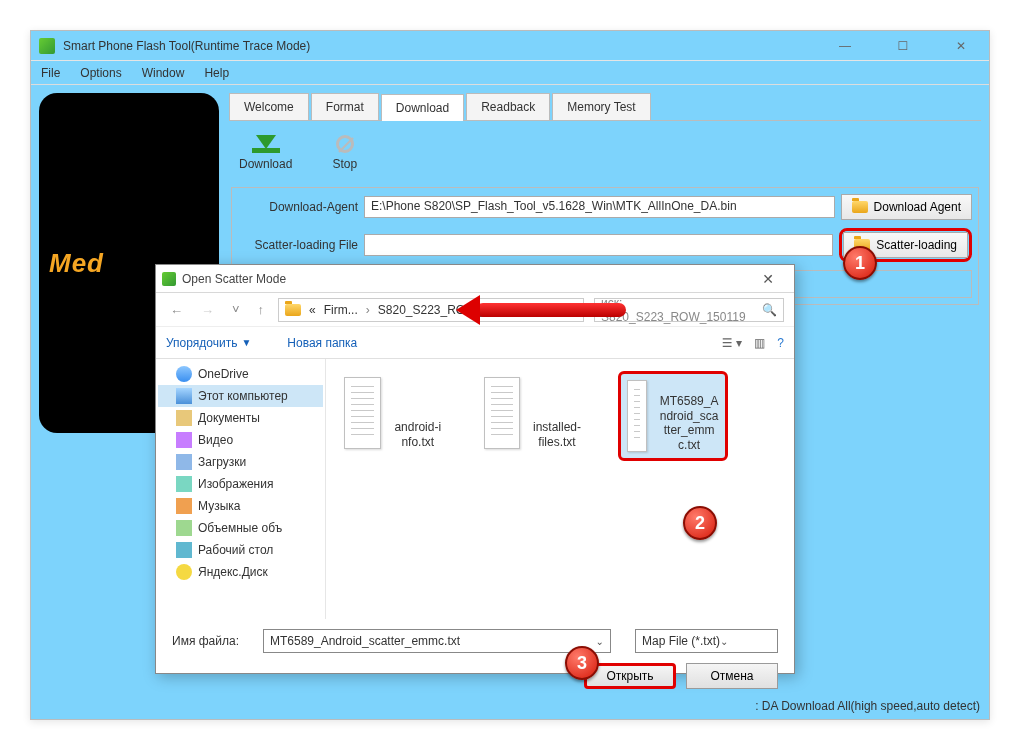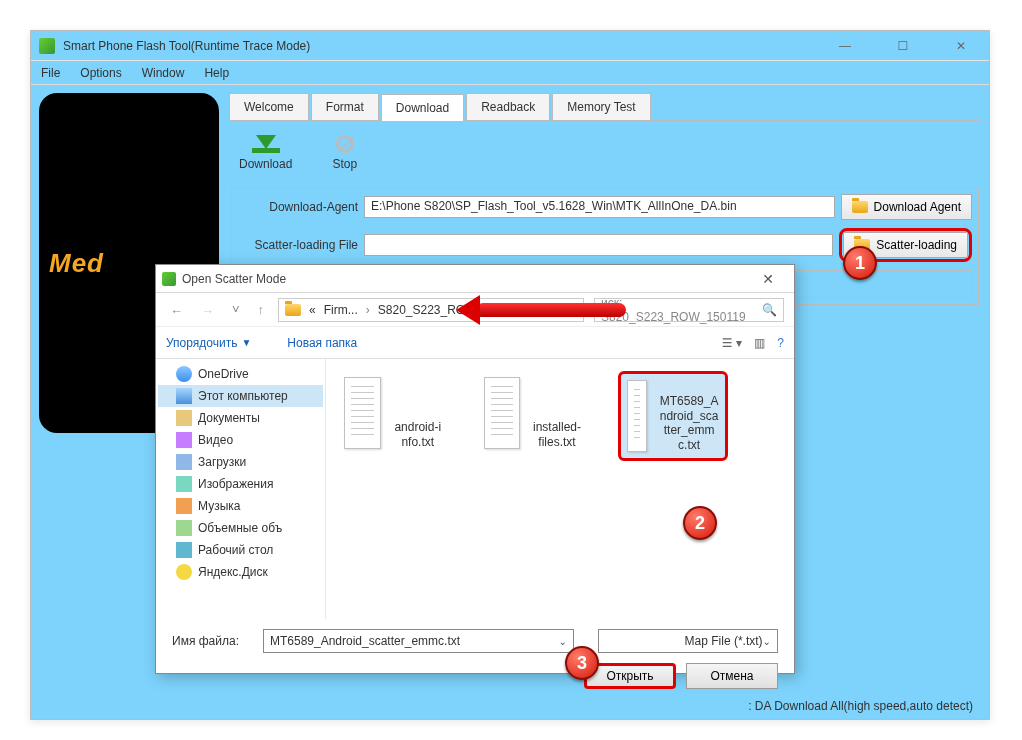--- a/index.html
+++ b/index.html
@@ -65,28 +65,28 @@
   .filearea { flex: 1; display:flex; gap: 30px; padding: 12px; align-items:flex-start;}
   .fileitem { width: 110px; display:flex; flex-direction:row; align-items:flex-end; gap:12px; padding:6px; text-align:center;}
   .fileitem .ficon { width: 60px; height: 72px; background:#fff; border:1px solid #c0c0c0; box-shadow: 1px 1px 2px rgba(0,0,0,.15); position:relative;}
   .fileitem .ficon::before { content:""; position:absolute; inset:8px 6px; background: repeating-linear-gradient(#c9c9c9 0 1px, transparent 1px 6px);}
   .fileitem.selected { border:3px solid #e00000; border-radius:6px; background:#cde6f7;}
   .flabel { word-break:break-all; font-size:12px; color:#333; line-height:1.2;}
   .dlg-foot { padding: 10px 16px; display:flex; flex-direction:column; gap:10px;}
   .footrow1 { display:flex; align-items:center; gap:24px;}
   .fn-label { color:#333;}
   .fn-input { flex:1; height:24px; border:1px solid #888; padding:0 6px; display:flex;align-items:center; color:#333;}
-  .fn-filter { width:180px;height:24px;border:1px solid #888;padding:7px 6px;display:flex;align-items:center;justify-content:flex-end;color:#333;}
+  .fn-filter { width:143px;height:24px;border:1px solid #888;padding:7px 6px;display:flex;align-items:center;justify-content:flex-start;color:#333;}
   .footrow2 { display:flex; justify-content:flex-end; gap:10px;}
   .dbtn { width:92px; height:26px; display:flex;align-items:center;justify-content:center; border:1px solid #9a9a9a; background:linear-gradient(#f5f5f5,#e0e0e0);}
   .dbtn.primary { border:3px solid #e00000; border-radius:4px; }
   
   .red-arrow { position:absolute; left:476px; top:303px; width:150px; height:14px; background:linear-gradient(#f33,#b00); border-radius:7px;}
   .red-arrow::before { content:""; position:absolute; left:-20px; top:-8px; width:0;height:0; border-top:15px solid transparent; border-bottom:15px solid transparent; border-right:24px solid #d00;}
-  .status-text { position:absolute; right:16px; bottom:6px; color:#333;}
+  .status-text { position:absolute; right:9px; bottom:6px; color:#333;}
 </style>
 </head>
 <body>
 
 <div class="main-window">
   <div class="titlebar">
     <div class="appicon"></div>
     <div class="title">Smart Phone Flash Tool(Runtime Trace Mode)</div>
     <div class="winbtns">
       <span>—</span>

